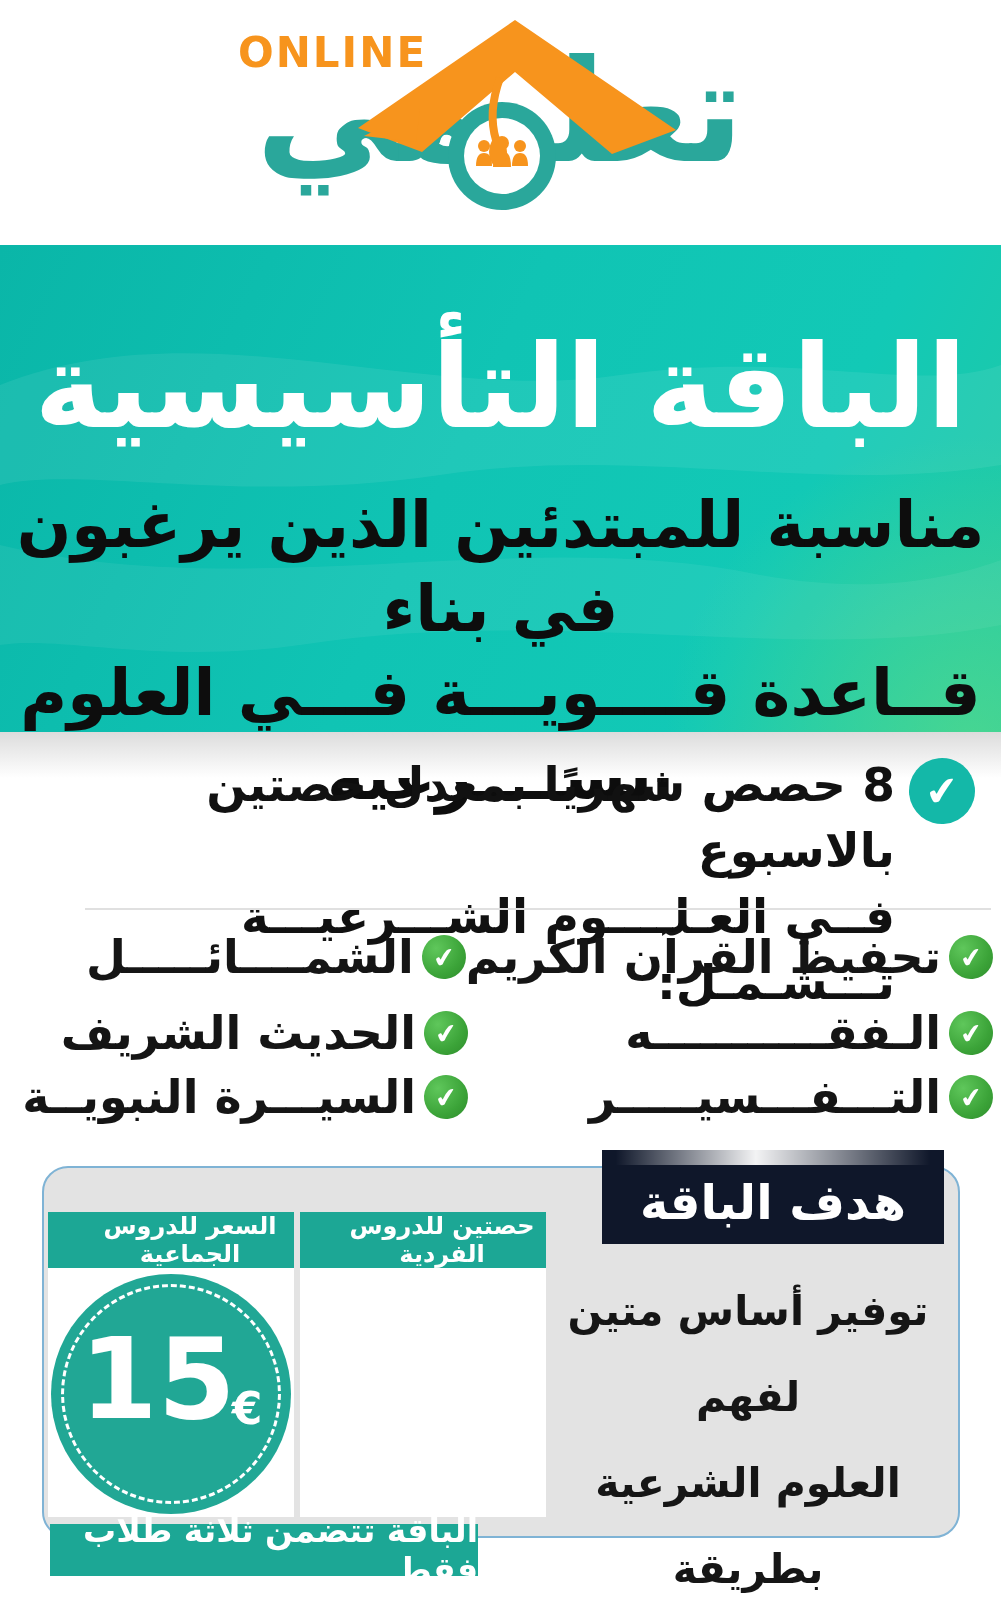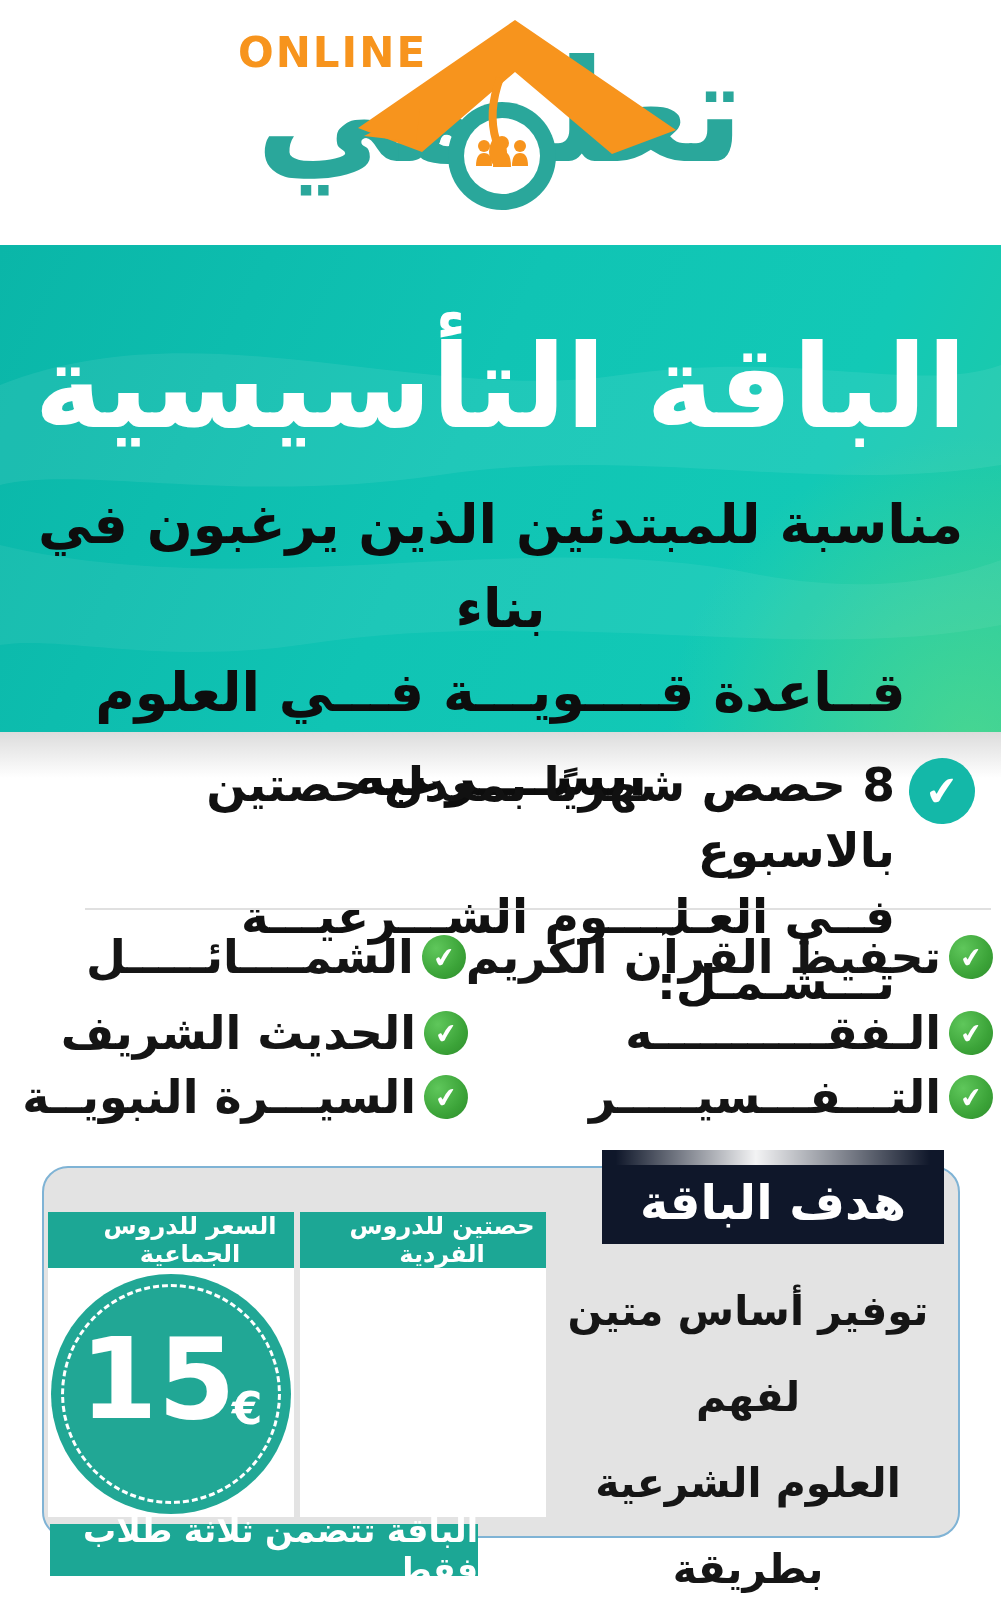--- a/index.html
+++ b/index.html
@@ -20,21 +20,21 @@
                   display:flex;align-items:center;justify-content:center;}
   
   .banner{position:absolute;top:245px;left:0;width:1001px;height:487px;
           background:linear-gradient(115deg,#0AB6A8 0%,#10C4B4 45%,#12C9B6 75%,#22C9A4 100%);}
   .banner .green-glow{position:absolute;inset:0;
           background:radial-gradient(circle at 97% 102%, rgba(102,224,130,.55), rgba(102,224,130,0) 28%);}
   .banner svg.waves{position:absolute;inset:0;width:100%;height:100%;}
   .hero-title{position:absolute;top:62px;left:0;width:100%;text-align:center;color:#ffffff;
               font-size:116px;line-height:160px;font-weight:bold;}
   .hero-sub{position:absolute;top:238px;left:0;width:100%;text-align:center;color:#0d0d0d;
-            font-size:54px;line-height:84px;font-weight:bold;}
+            font-size:64px;line-height:84px;font-weight:bold;}
   
   .content-shadow{position:absolute;top:732px;left:0;width:1001px;height:46px;
                   background:linear-gradient(#dcdcdc,#ffffff);}
   .lead{position:absolute;top:752px;right:26px;left:30px;display:flex;gap:14px;align-items:flex-start;}
   .lead-check{flex:0 0 auto;width:66px;height:66px;border-radius:50%;background:#14B8A8;margin-top:6px;
               display:flex;align-items:center;justify-content:center;color:#fff;font-size:40px;transform:rotate(-6deg);}
   .lead-text{font-size:47px;line-height:66px;color:#111;text-align:right;}
   .divider{position:absolute;top:908px;right:10px;left:85px;height:2px;background:#e0e0e0;}
   .list-row{position:absolute;right:8px;left:0;display:flex;}
   .row1{top:922px;} .row2{top:998px;} .row3{top:1062px;}

